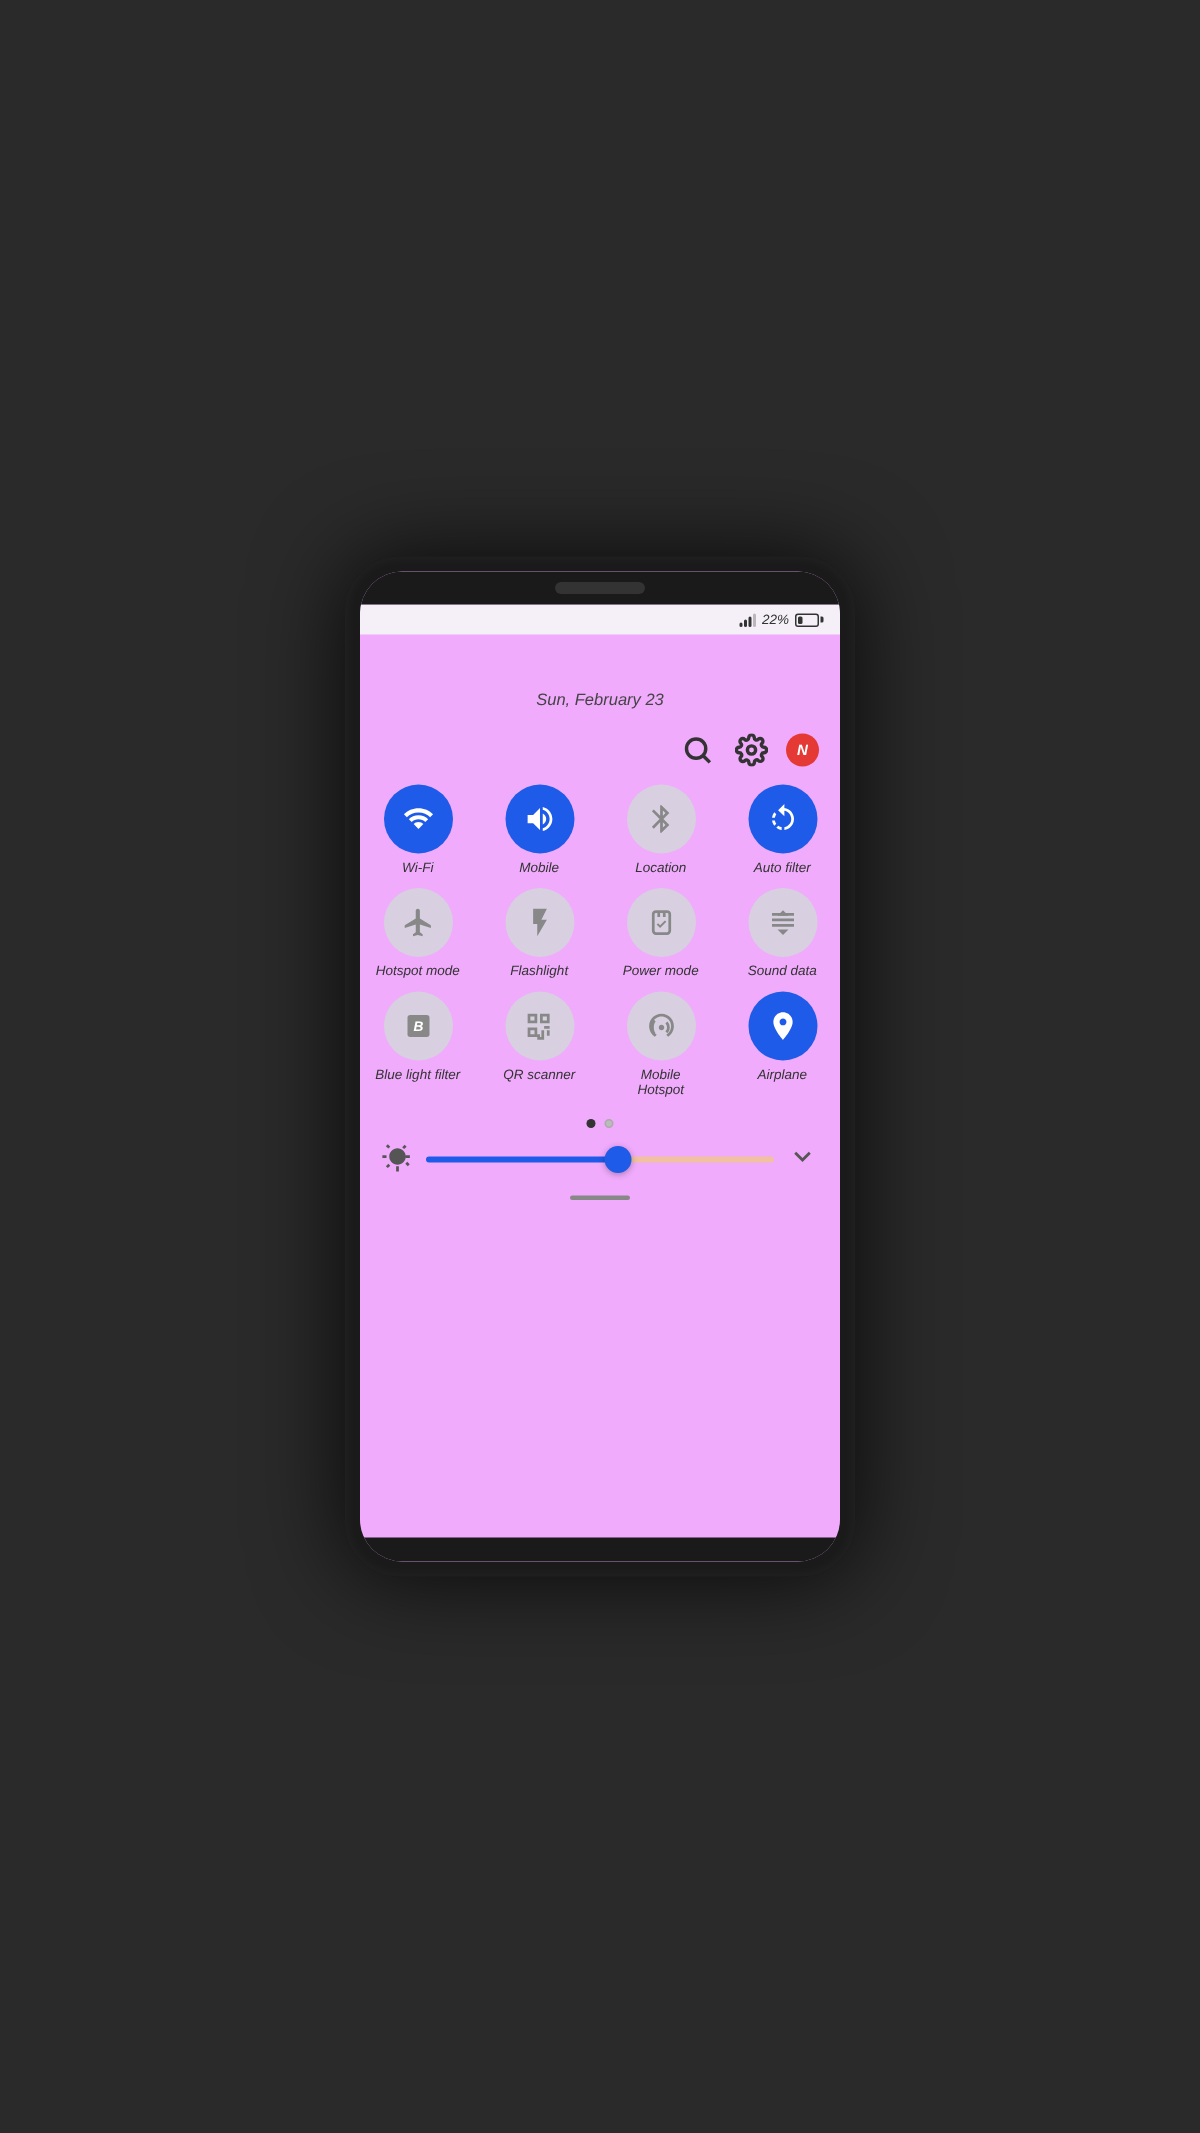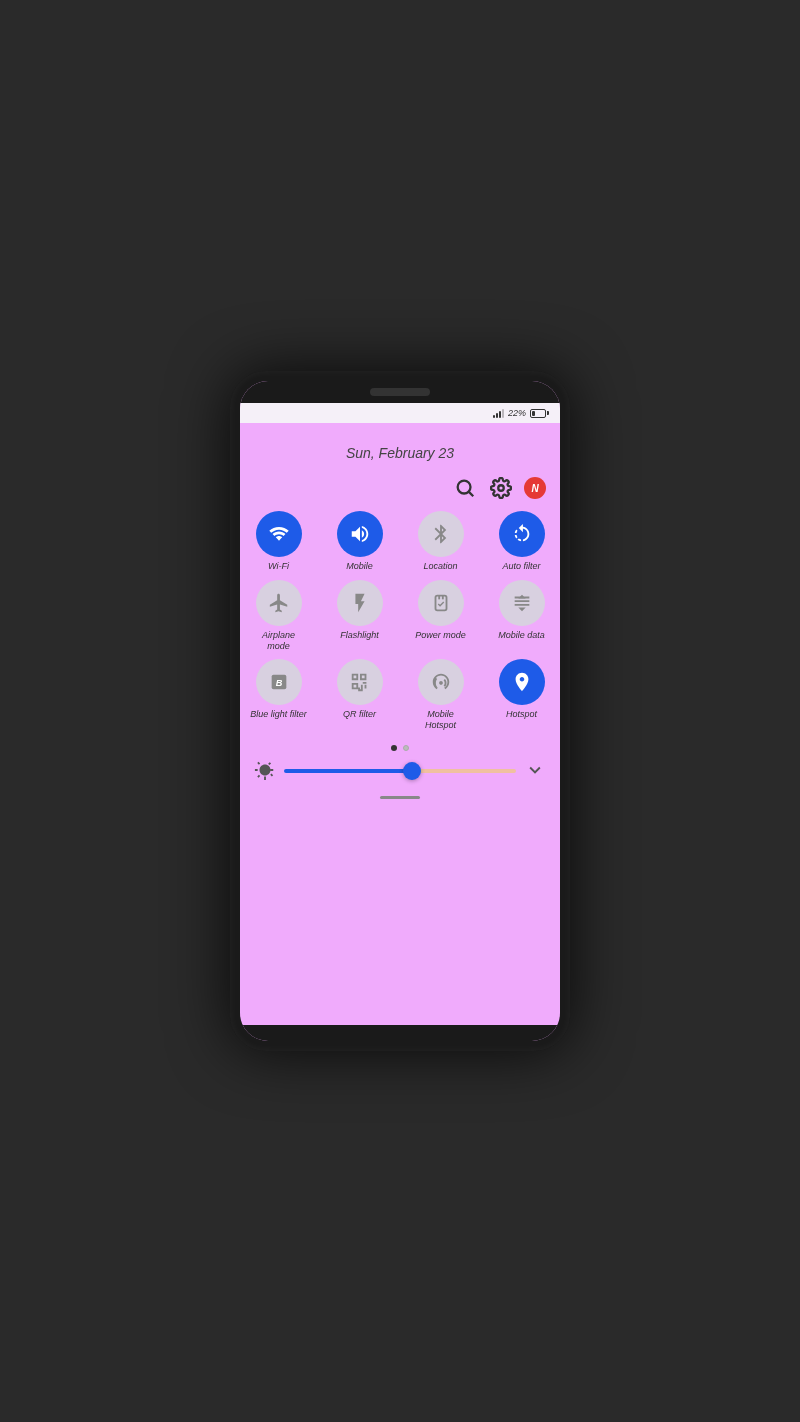--- a/index.html
+++ b/index.html
@@ -119,23 +119,23 @@
 
     .clock-time {
       font-size: 44px;
       font-weight: 200;
       color: #222;
       letter-spacing: -1px;
       line-height: 1;
     }
 
     .clock-date {
-      font-size: 14px;
+      font-size: 11px;
       color: #444;
-      margin-top: 4px;
+      margin-top: 20px;
       font-weight: 400;
     }
 
     
     .qs-header {
       display: flex;
       justify-content: flex-end;
       align-items: center;
       padding: 6px 14px 4px;
       gap: 10px;
@@ -367,21 +367,21 @@
         <span class="qs-label">Auto
 filter</span>
       </div>
 
       <div class="qs-toggle">
         <div class="qs-circle">
           <svg viewBox="0 0 24 24" fill="#888">
             <path d="M21 16v-2l-8-5V3.5c0-.83-.67-1.5-1.5-1.5S10 2.67 10 3.5V9l-8 5v2l8-2.5V19l-2 1.5V22l3.5-1 3.5 1v-1.5L13 19v-5.5l8 2.5z"></path>
           </svg>
         </div>
-        <span class="qs-label">Airplane
+        <span class="qs-label">Hotspot
 mode</span>
       </div>
 
       <div class="qs-toggle">
         <div class="qs-circle">
           <svg viewBox="0 0 24 24" fill="#888">
             <path d="M7 2v11h3v9l7-12h-4l4-8z"></path>
           </svg>
         </div>
         <span class="qs-label">Flashlight</span>
@@ -401,61 +401,61 @@
       </div>
 
       <div class="qs-toggle">
         <div class="qs-circle">
           <svg viewBox="0 0 24 24" fill="#888">
             <path d="M20 15H4v-2h16v2zm0-4H4V9h16v2zm0-4H4V5h16v2z"></path>
             <path d="M12 3l4 4H8z"></path>
             <path d="M12 21l-4-4h8z"></path>
           </svg>
         </div>
-        <span class="qs-label">Mobile
+        <span class="qs-label">Sound
 data</span>
       </div>
 
       <div class="qs-toggle">
         <div class="qs-circle">
           <svg viewBox="0 0 24 24" fill="none">
             <rect x="4" y="4" width="16" height="16" rx="2" fill="#888"></rect>
             <text x="12" y="16" text-anchor="middle" fill="white" font-size="10" font-weight="bold">B</text>
           </svg>
         </div>
         <span class="qs-label">Blue light
 filter</span>
       </div>
 
       <div class="qs-toggle">
         <div class="qs-circle">
           <svg viewBox="0 0 24 24" fill="#888">
             <path d="M3 3h7v7H3zm2 2v3h3V5zm7-2h7v7h-7zm2 2v3h3V5zM3 13h7v7H3zm2 2v3h3v-3zm10 5v-3h-2v3h-1v-2h-2v4h5v-1zm2-3v2h2v-2zm2-2v2h-2v-2zm-4 0h-2v2h2zm0-3h2v2h-2v-2zm2 0h2v2h-2z"></path>
           </svg>
         </div>
-        <span class="qs-label">QR filter</span>
+        <span class="qs-label">QR scanner</span>
       </div>
 
       <div class="qs-toggle">
         <div class="qs-circle">
           <svg viewBox="0 0 24 24" fill="#888">
             <path d="M12 11c-1.1 0-2 .9-2 2s.9 2 2 2 2-.9 2-2-.9-2-2-2zm4.24-2.24l-1.42 1.42C15.55 10.9 16 11.9 16 13s-.45 2.1-1.18 2.82l1.42 1.42C17.37 16.17 18 14.66 18 13s-.63-3.17-1.76-4.24zM7.76 8.76L6.34 7.34C5.13 8.51 4.4 10.17 4.4 13c0 2.83.73 4.49 1.94 5.66l1.42-1.42C6.9 16.32 6.4 14.78 6.4 13c0-1.78.5-3.32 1.36-4.24zM12 3C7.03 3 3 7.03 3 12c0 3.25 1.64 6.11 4.13 7.81l1.42-1.42C6.49 17.13 5 14.72 5 12c0-3.87 3.13-7 7-7s7 3.13 7 7c0 2.72-1.49 5.13-3.55 6.39l1.42 1.42C19.36 18.11 21 15.25 21 12c0-4.97-4.03-9-9-9z"></path>
           </svg>
         </div>
         <span class="qs-label">Mobile
 Hotspot</span>
       </div>
 
       <div class="qs-toggle">
         <div class="qs-circle active">
           <svg viewBox="0 0 24 24" fill="white">
             <path d="M12 2C8.13 2 5 5.13 5 9c0 5.25 7 13 7 13s7-7.75 7-13c0-3.87-3.13-7-7-7zm0 9.5c-1.38 0-2.5-1.12-2.5-2.5s1.12-2.5 2.5-2.5 2.5 1.12 2.5 2.5-1.12 2.5-2.5 2.5z"></path>
           </svg>
         </div>
-        <span class="qs-label">Hotspot</span>
+        <span class="qs-label">Airplane</span>
       </div>
 
     </div>
 
     <div class="page-dots">
       <div class="dot active"></div>
       <div class="dot inactive"></div>
     </div>
 
     <div class="brightness-row">

